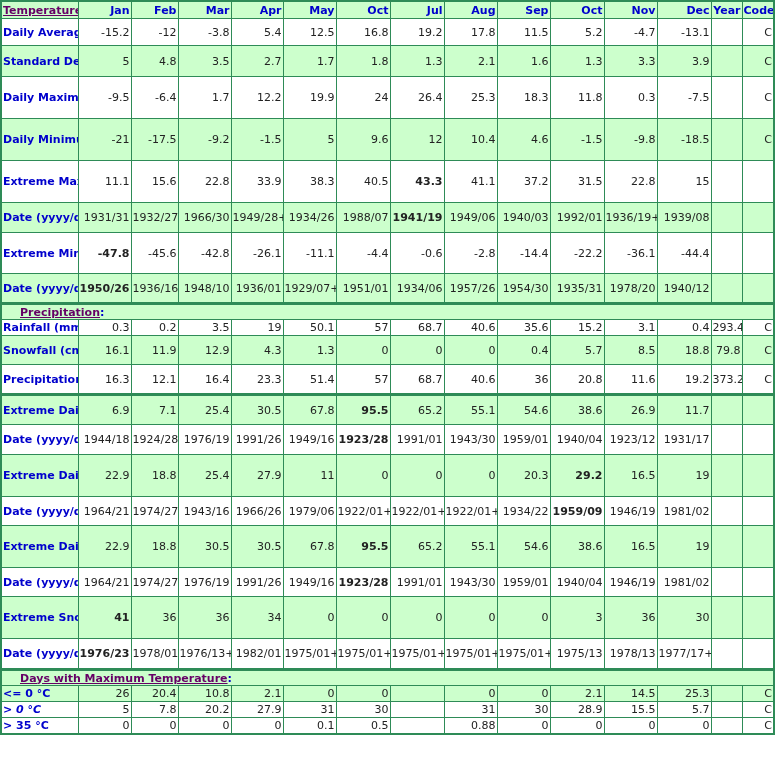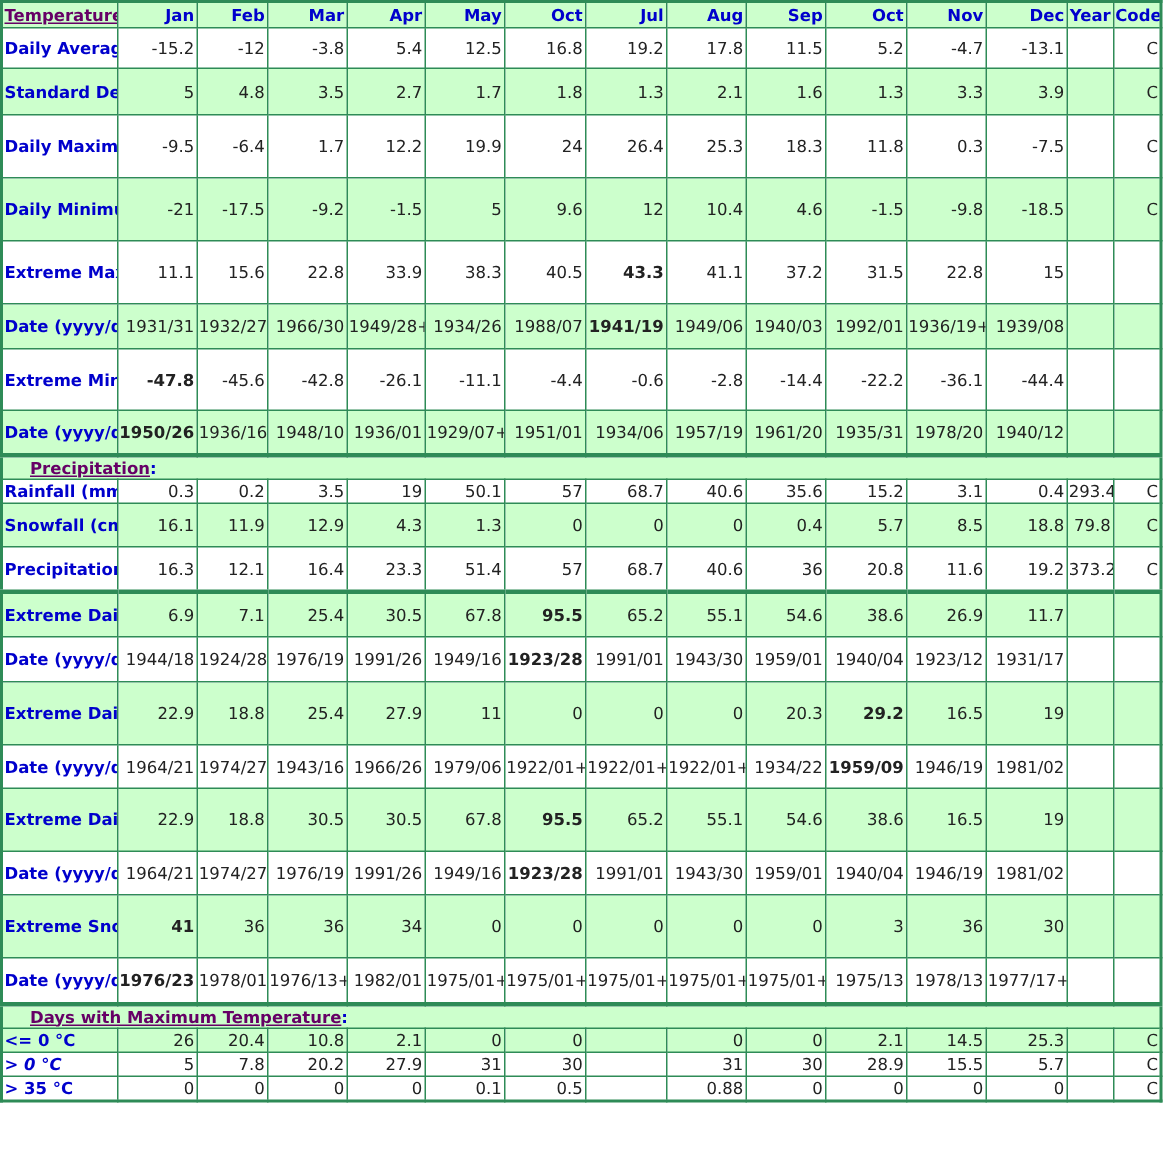--- a/index.html
+++ b/index.html
@@ -217,22 +217,22 @@
       </tr>
       <tr class="g">
         <td class="lbl" style="height: 28px;">Date (yyyy/dd)</td>
         <td class="v b">1950/26</td>
         <td class="v">1936/16</td>
         <td class="v">1948/10</td>
         <td class="v">1936/01</td>
         <td class="v">1929/07+</td>
         <td class="v">1951/01</td>
         <td class="v">1934/06</td>
-        <td class="v">1957/19</td>
-        <td class="v">1961/20</td>
+        <td class="v">1957/26</td>
+        <td class="v">1954/30</td>
         <td class="v">1935/31</td>
         <td class="v">1978/20</td>
         <td class="v">1940/12</td>
         <td class="v"></td>
         <td class="v" style="text-align: right;"></td>
       </tr>
     </tbody>
   <tbody id="precip-head">
     <tr class="sec sep">
       <td colspan="15">

